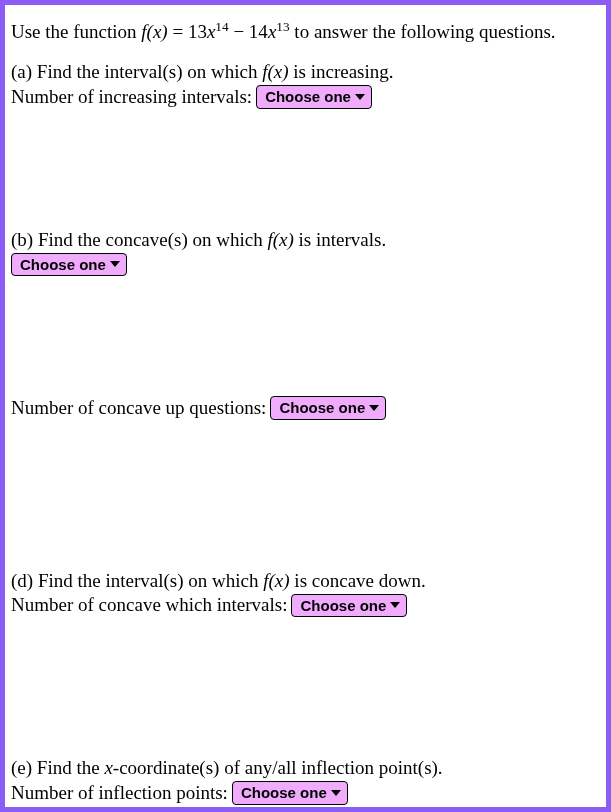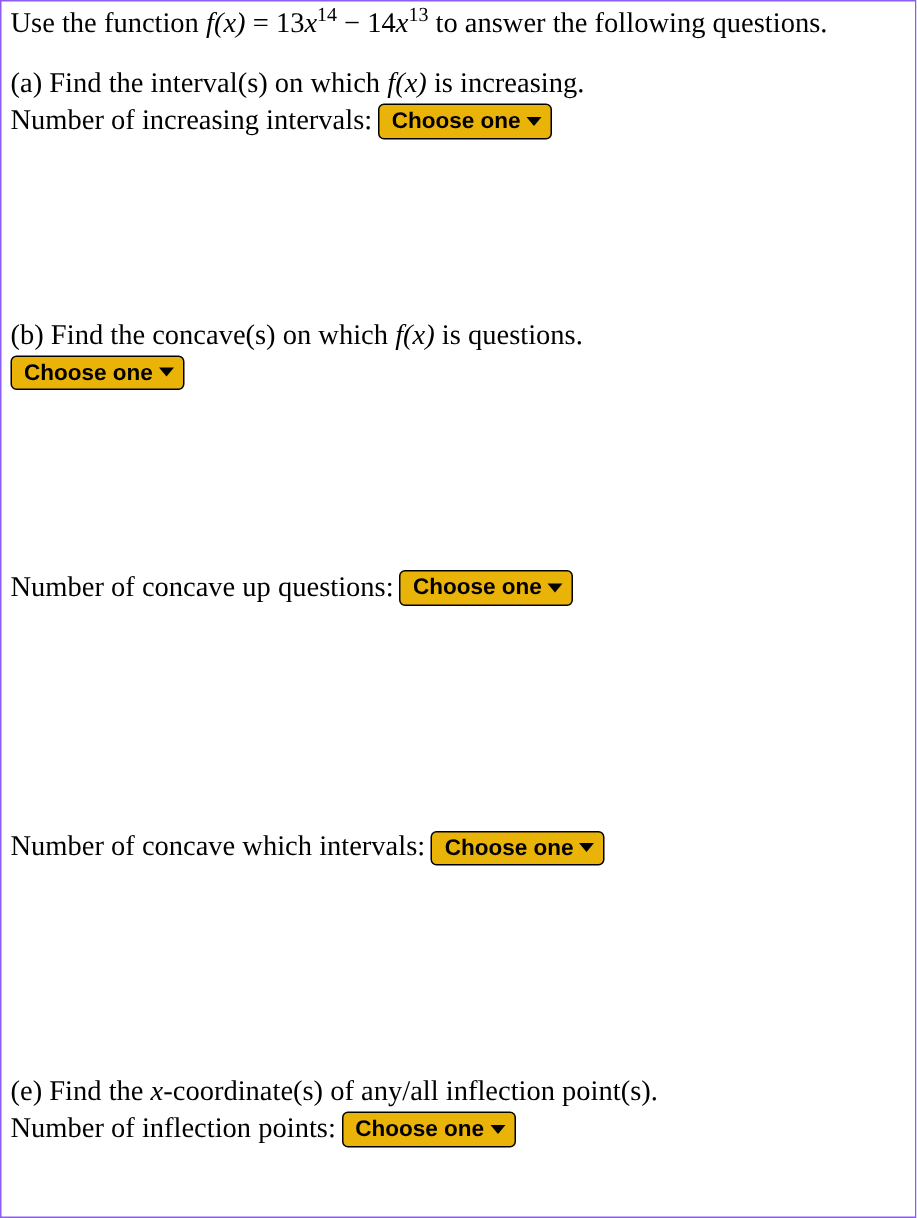--- a/index.html
+++ b/index.html
@@ -5,24 +5,24 @@
     * { box-sizing: border-box; }
     body {
       margin: 0;
       padding: 0;
       font-family: 'Times New Roman', serif;
       font-size: 19px;
       background: #fff;
       width: 611px;
     }
     .container {
-      border: 1px solid #8b5cf6;
+      border: 5px solid #8b5cf6;
       width: 611px;
       height: 812px;
-      padding: 4px 6px;
+      padding: 16px 6px;
     }
     .intro {
       margin-bottom: 18px;
     }
     .question-block {
       margin-bottom: 120px;
     }
     .question-block:last-child {
       margin-bottom: 0;
     }
@@ -36,21 +36,21 @@
     }
     .dropdown {
       display: inline-flex;
       align-items: center;
       border: 1px solid #000;
       border-radius: 4px;
       padding: 1px 6px 1px 8px;
       font-family: Arial, Helvetica, sans-serif;
       font-size: 15px;
       font-weight: bold;
-      background: #eab308;
+      background: #f0abfc;
       cursor: pointer;
       line-height: 1.3;
       gap: 4px;
     }
     .triangle {
       width: 0;
       height: 0;
       border-left: 5px solid transparent;
       border-right: 5px solid transparent;
       border-top: 6px solid #000;
@@ -76,41 +76,44 @@
       <span>Number of increasing intervals:</span>
       <span class="dropdown">
         <span>Choose one</span>
         <span class="triangle"></span>
       </span>
     </div>
   </div>
 
   <div class="question-block">
     <div class="question-text">
-      <span>(b) Find the concave(s) on which </span><span class="math-italic">f(x)</span><span> is questions.</span>
+      <span>(b) Find the concave(s) on which </span><span class="math-italic">f(x)</span><span> is intervals.</span>
     </div>
     <div class="answer-line">
       <span class="dropdown">
         <span>Choose one</span>
         <span class="triangle"></span>
       </span>
     </div>
   </div>
 
   <div class="question-block" style="margin-bottom: 150px;">
     <div class="answer-line">
       <span>Number of concave up questions:</span>
       <span class="dropdown">
         <span>Choose one</span>
         <span class="triangle"></span>
       </span>
     </div>
   </div>
 
   <div class="question-block" style="margin-bottom: 140px;">
+    <div class="question-text">
+      <span>(d) Find the interval(s) on which </span><span class="math-italic">f(x)</span><span> is concave down.</span>
+    </div>
     <div class="answer-line">
       <span>Number of concave which intervals:</span>
       <span class="dropdown">
         <span>Choose one</span>
         <span class="triangle"></span>
       </span>
     </div>
   </div>
 
   <div class="question-block" style="margin-bottom: 0;">

